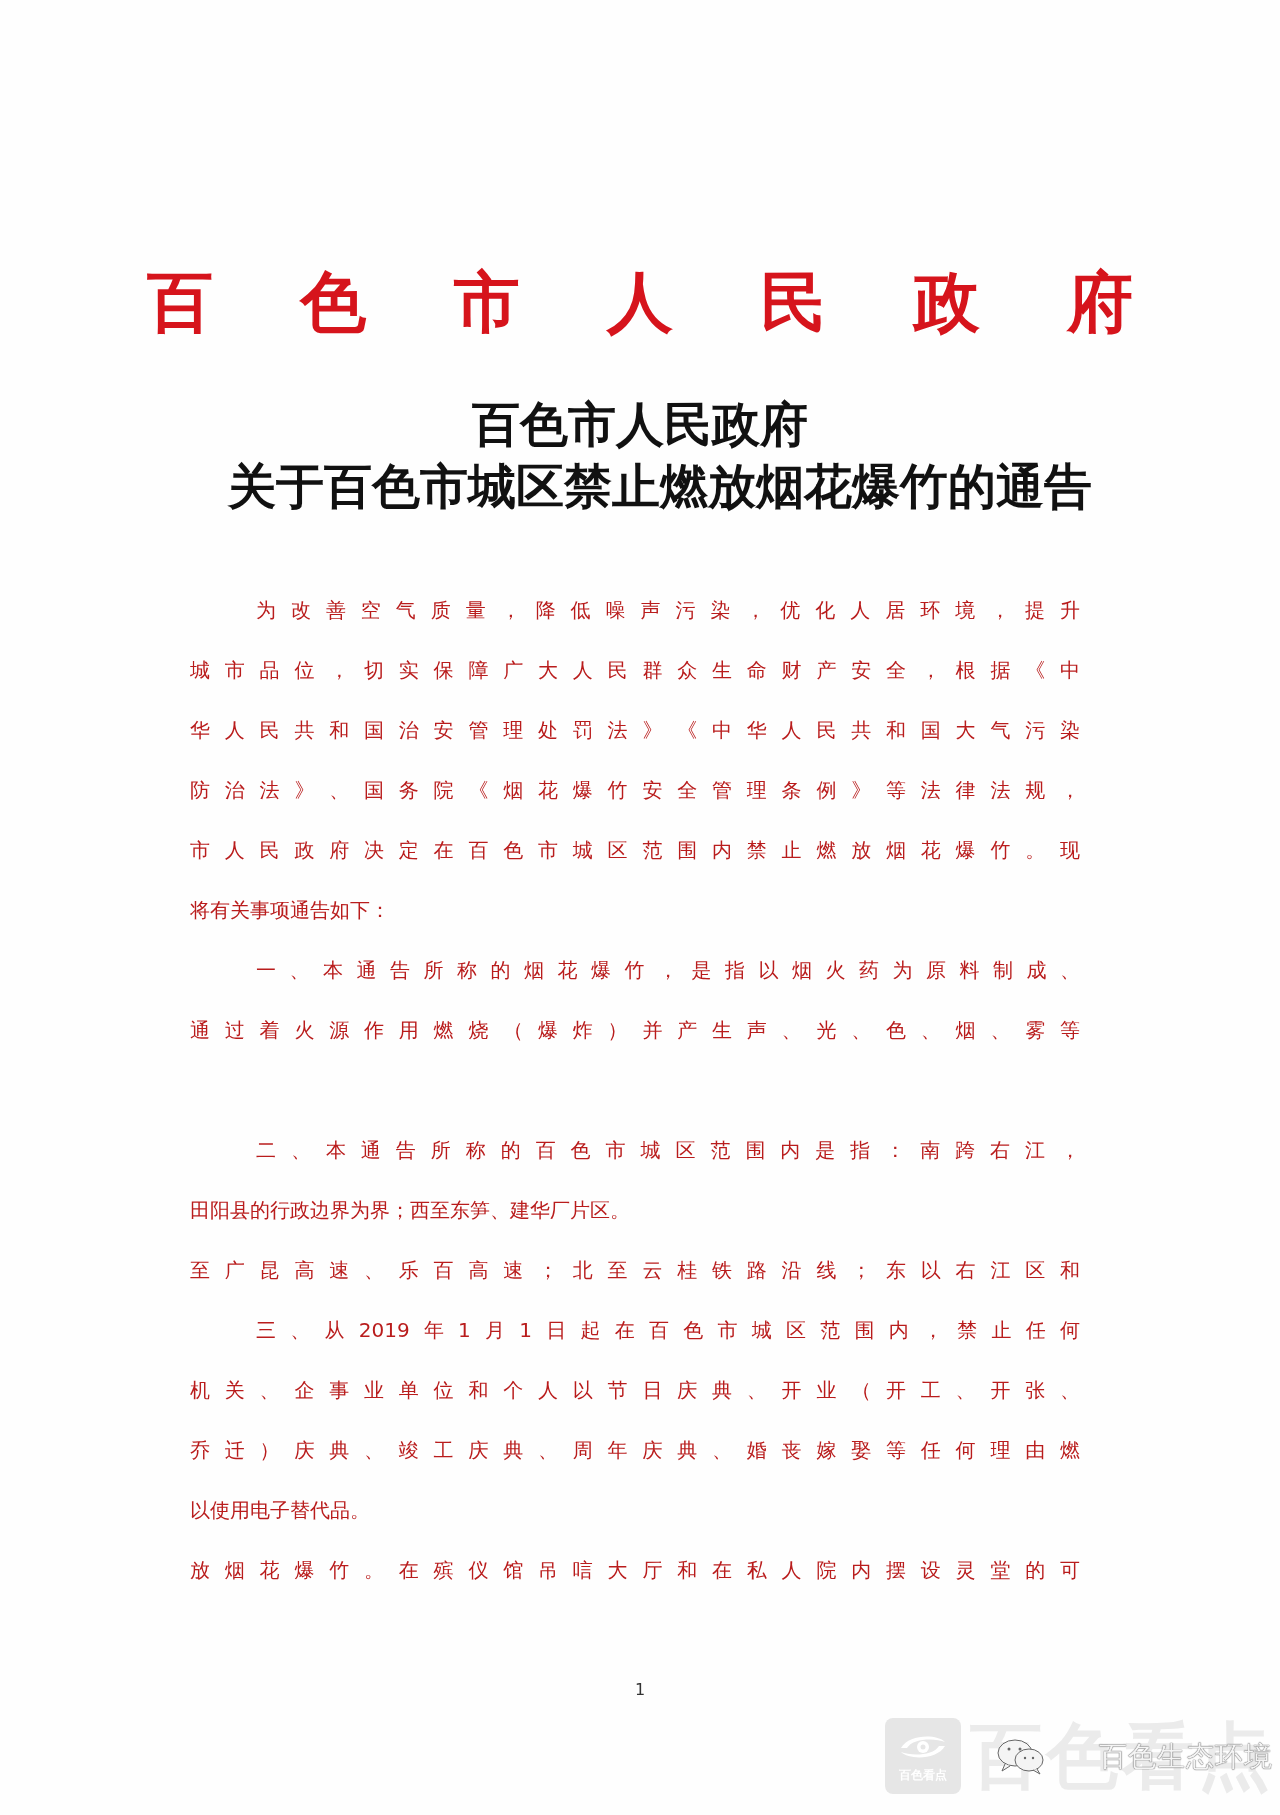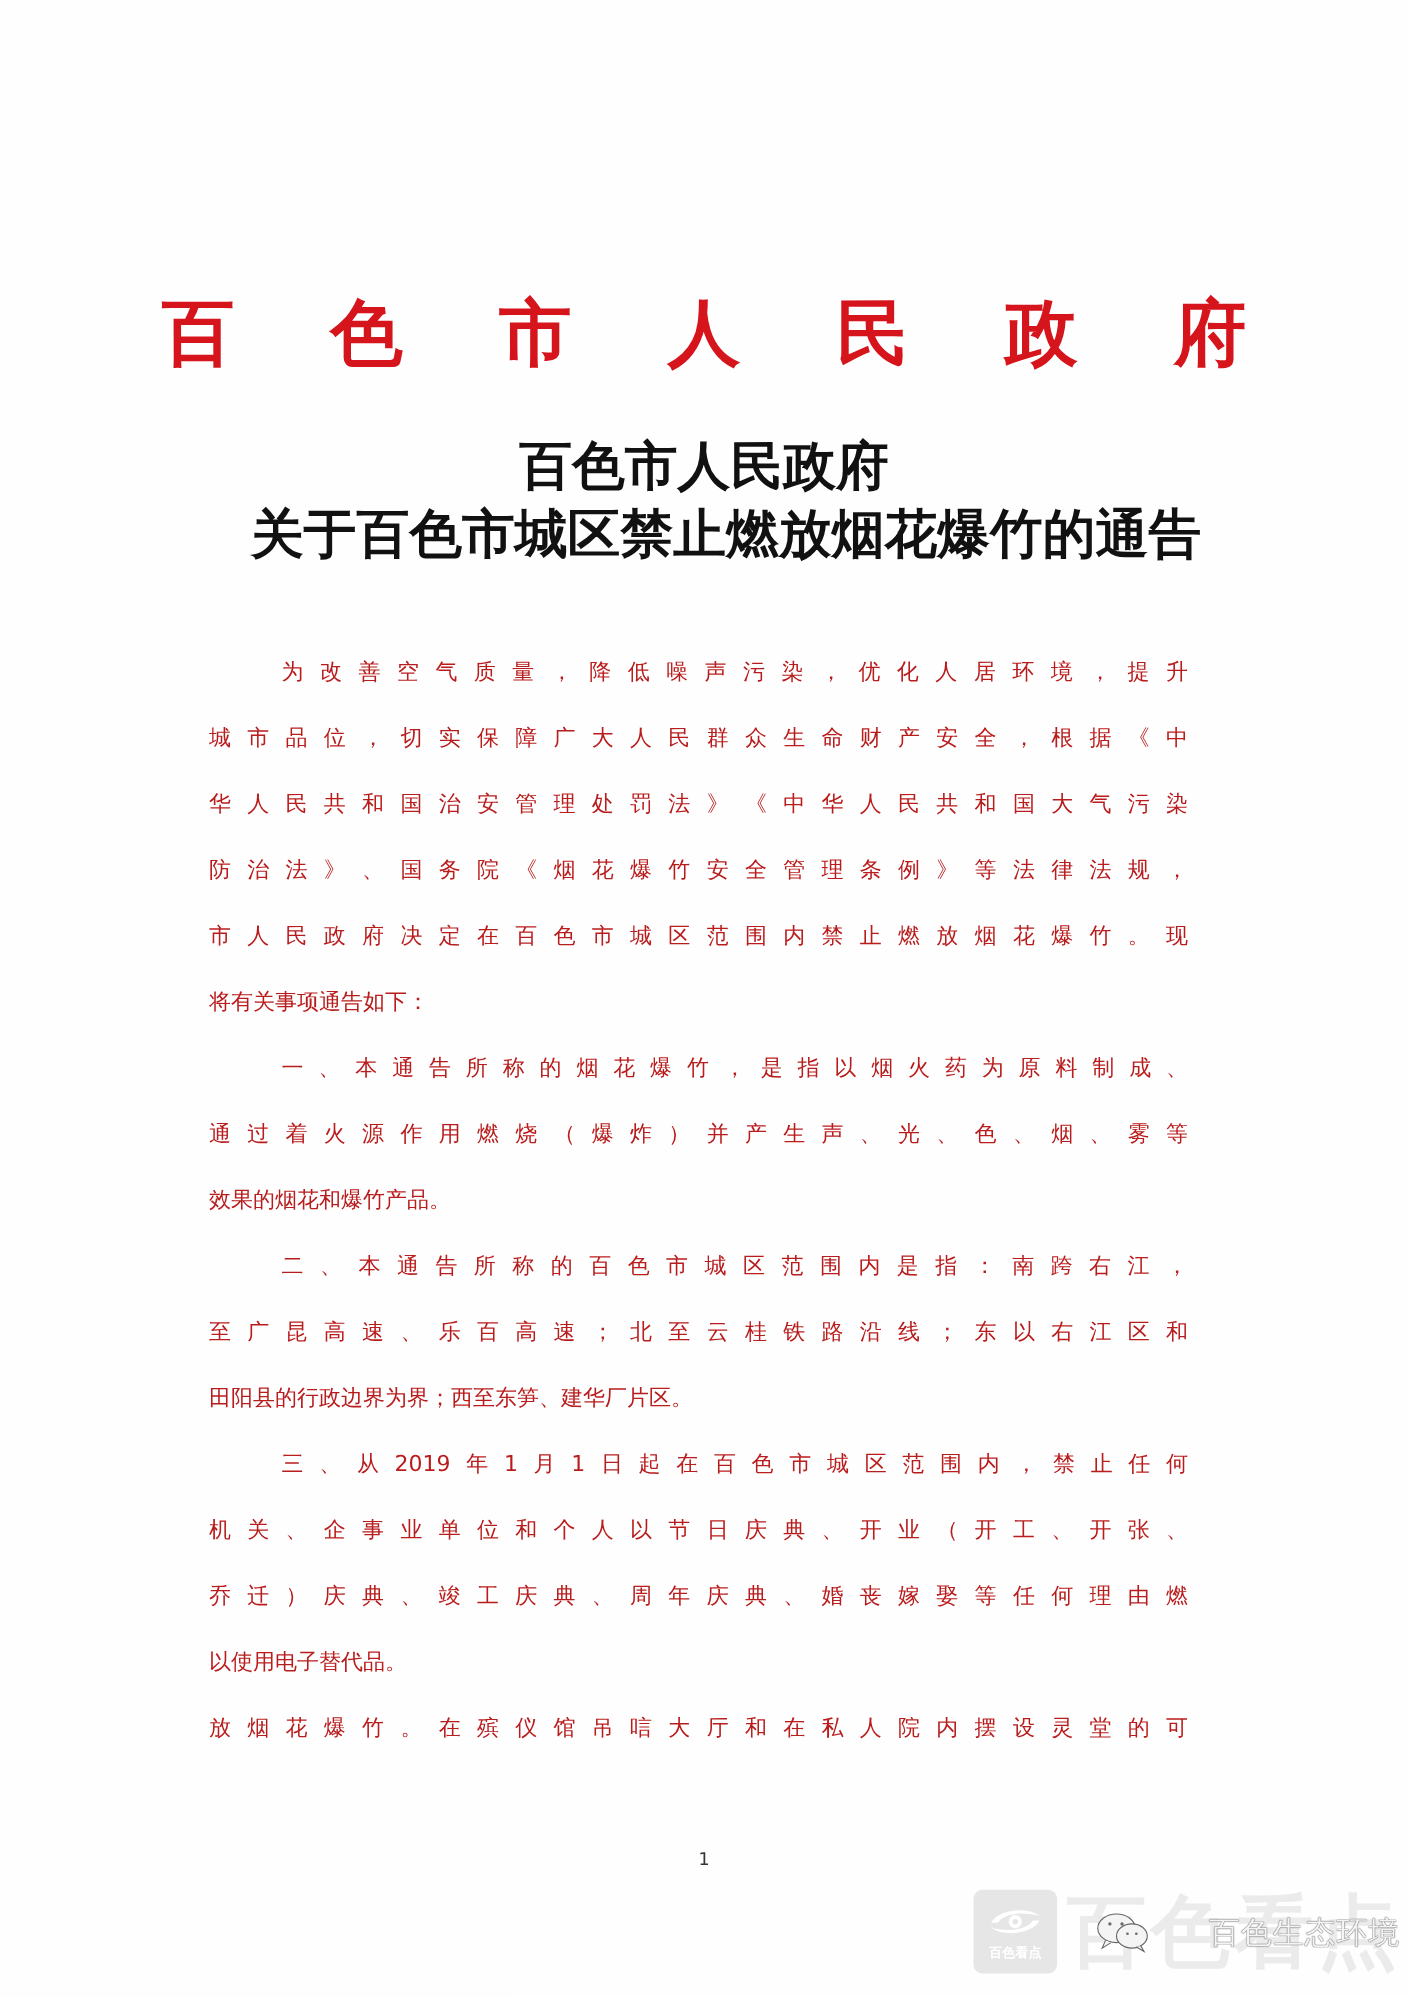--- a/index.html
+++ b/index.html
@@ -166,27 +166,26 @@
     <span class="line">城市品位，切实保障广大人民群众生命财产安全，根据《中</span>
     <span class="line">华人民共和国治安管理处罚法》《中华人民共和国大气污染</span>
     <span class="line">防治法》、国务院《烟花爆竹安全管理条例》等法律法规，</span>
     <span class="line">市人民政府决定在百色市城区范围内禁止燃放烟花爆竹。现</span>
     <span class="line last">将有关事项通告如下：</span>
   </div>
 
   <div class="body-text" style="top:940px;">
     <span class="line indent">一、本通告所称的烟花爆竹，是指以烟火药为原料制成、</span>
     <span class="line">通过着火源作用燃烧（爆炸）并产生声、光、色、烟、雾等</span>
-    <span class="line last">效果的烟花和爆竹产品。</span>
   </div>
 
   <div class="body-text" style="top:1120px;">
     <span class="line indent">二、本通告所称的百色市城区范围内是指：南跨右江，</span>
+    <span class="line last">田阳县的行政边界为界；西至东笋、建华厂片区。</span>
     <span class="line">至广昆高速、乐百高速；北至云桂铁路沿线；东以右江区和</span>
-    <span class="line last">田阳县的行政边界为界；西至东笋、建华厂片区。</span>
   </div>
 
   <div class="body-text" style="top:1300px;">
     <span class="line indent">三、从2019年1月1日起在百色市城区范围内，禁止任何</span>
     <span class="line">机关、企事业单位和个人以节日庆典、开业（开工、开张、</span>
     <span class="line">乔迁）庆典、竣工庆典、周年庆典、婚丧嫁娶等任何理由燃</span>
     <span class="line last">以使用电子替代品。</span>
     <span class="line">放烟花爆竹。在殡仪馆吊唁大厅和在私人院内摆设灵堂的可</span>
   </div>
 

